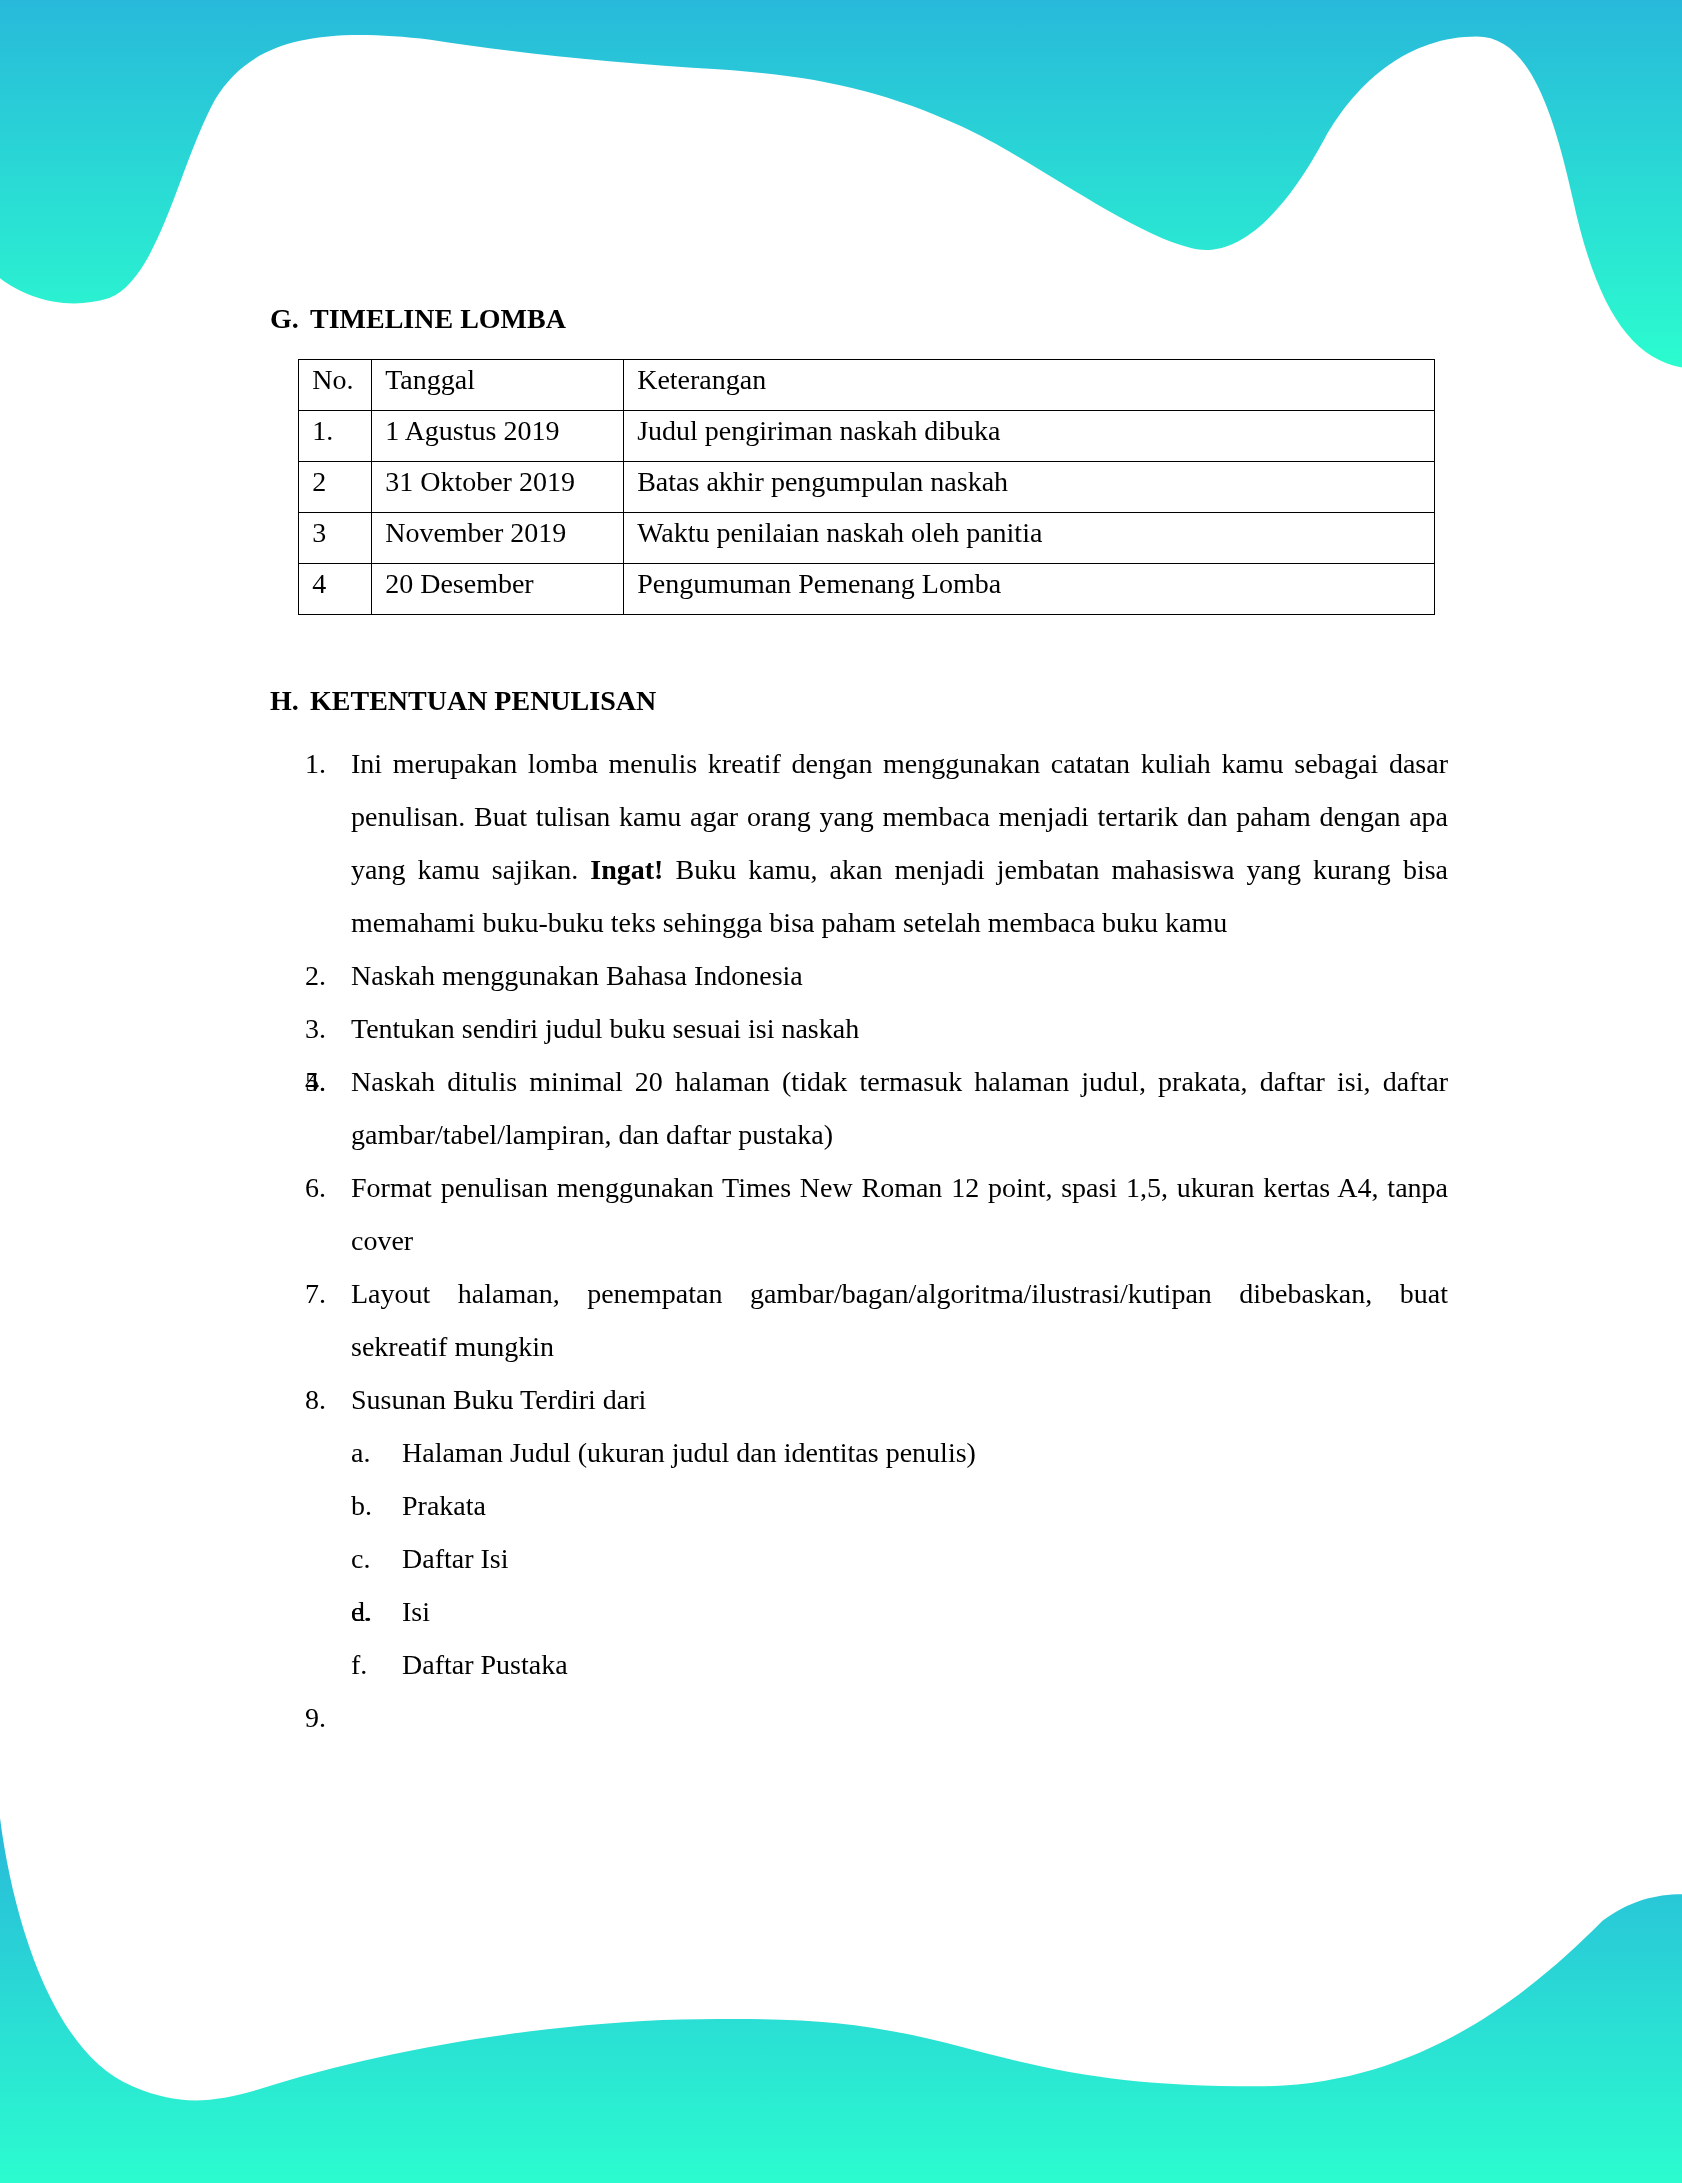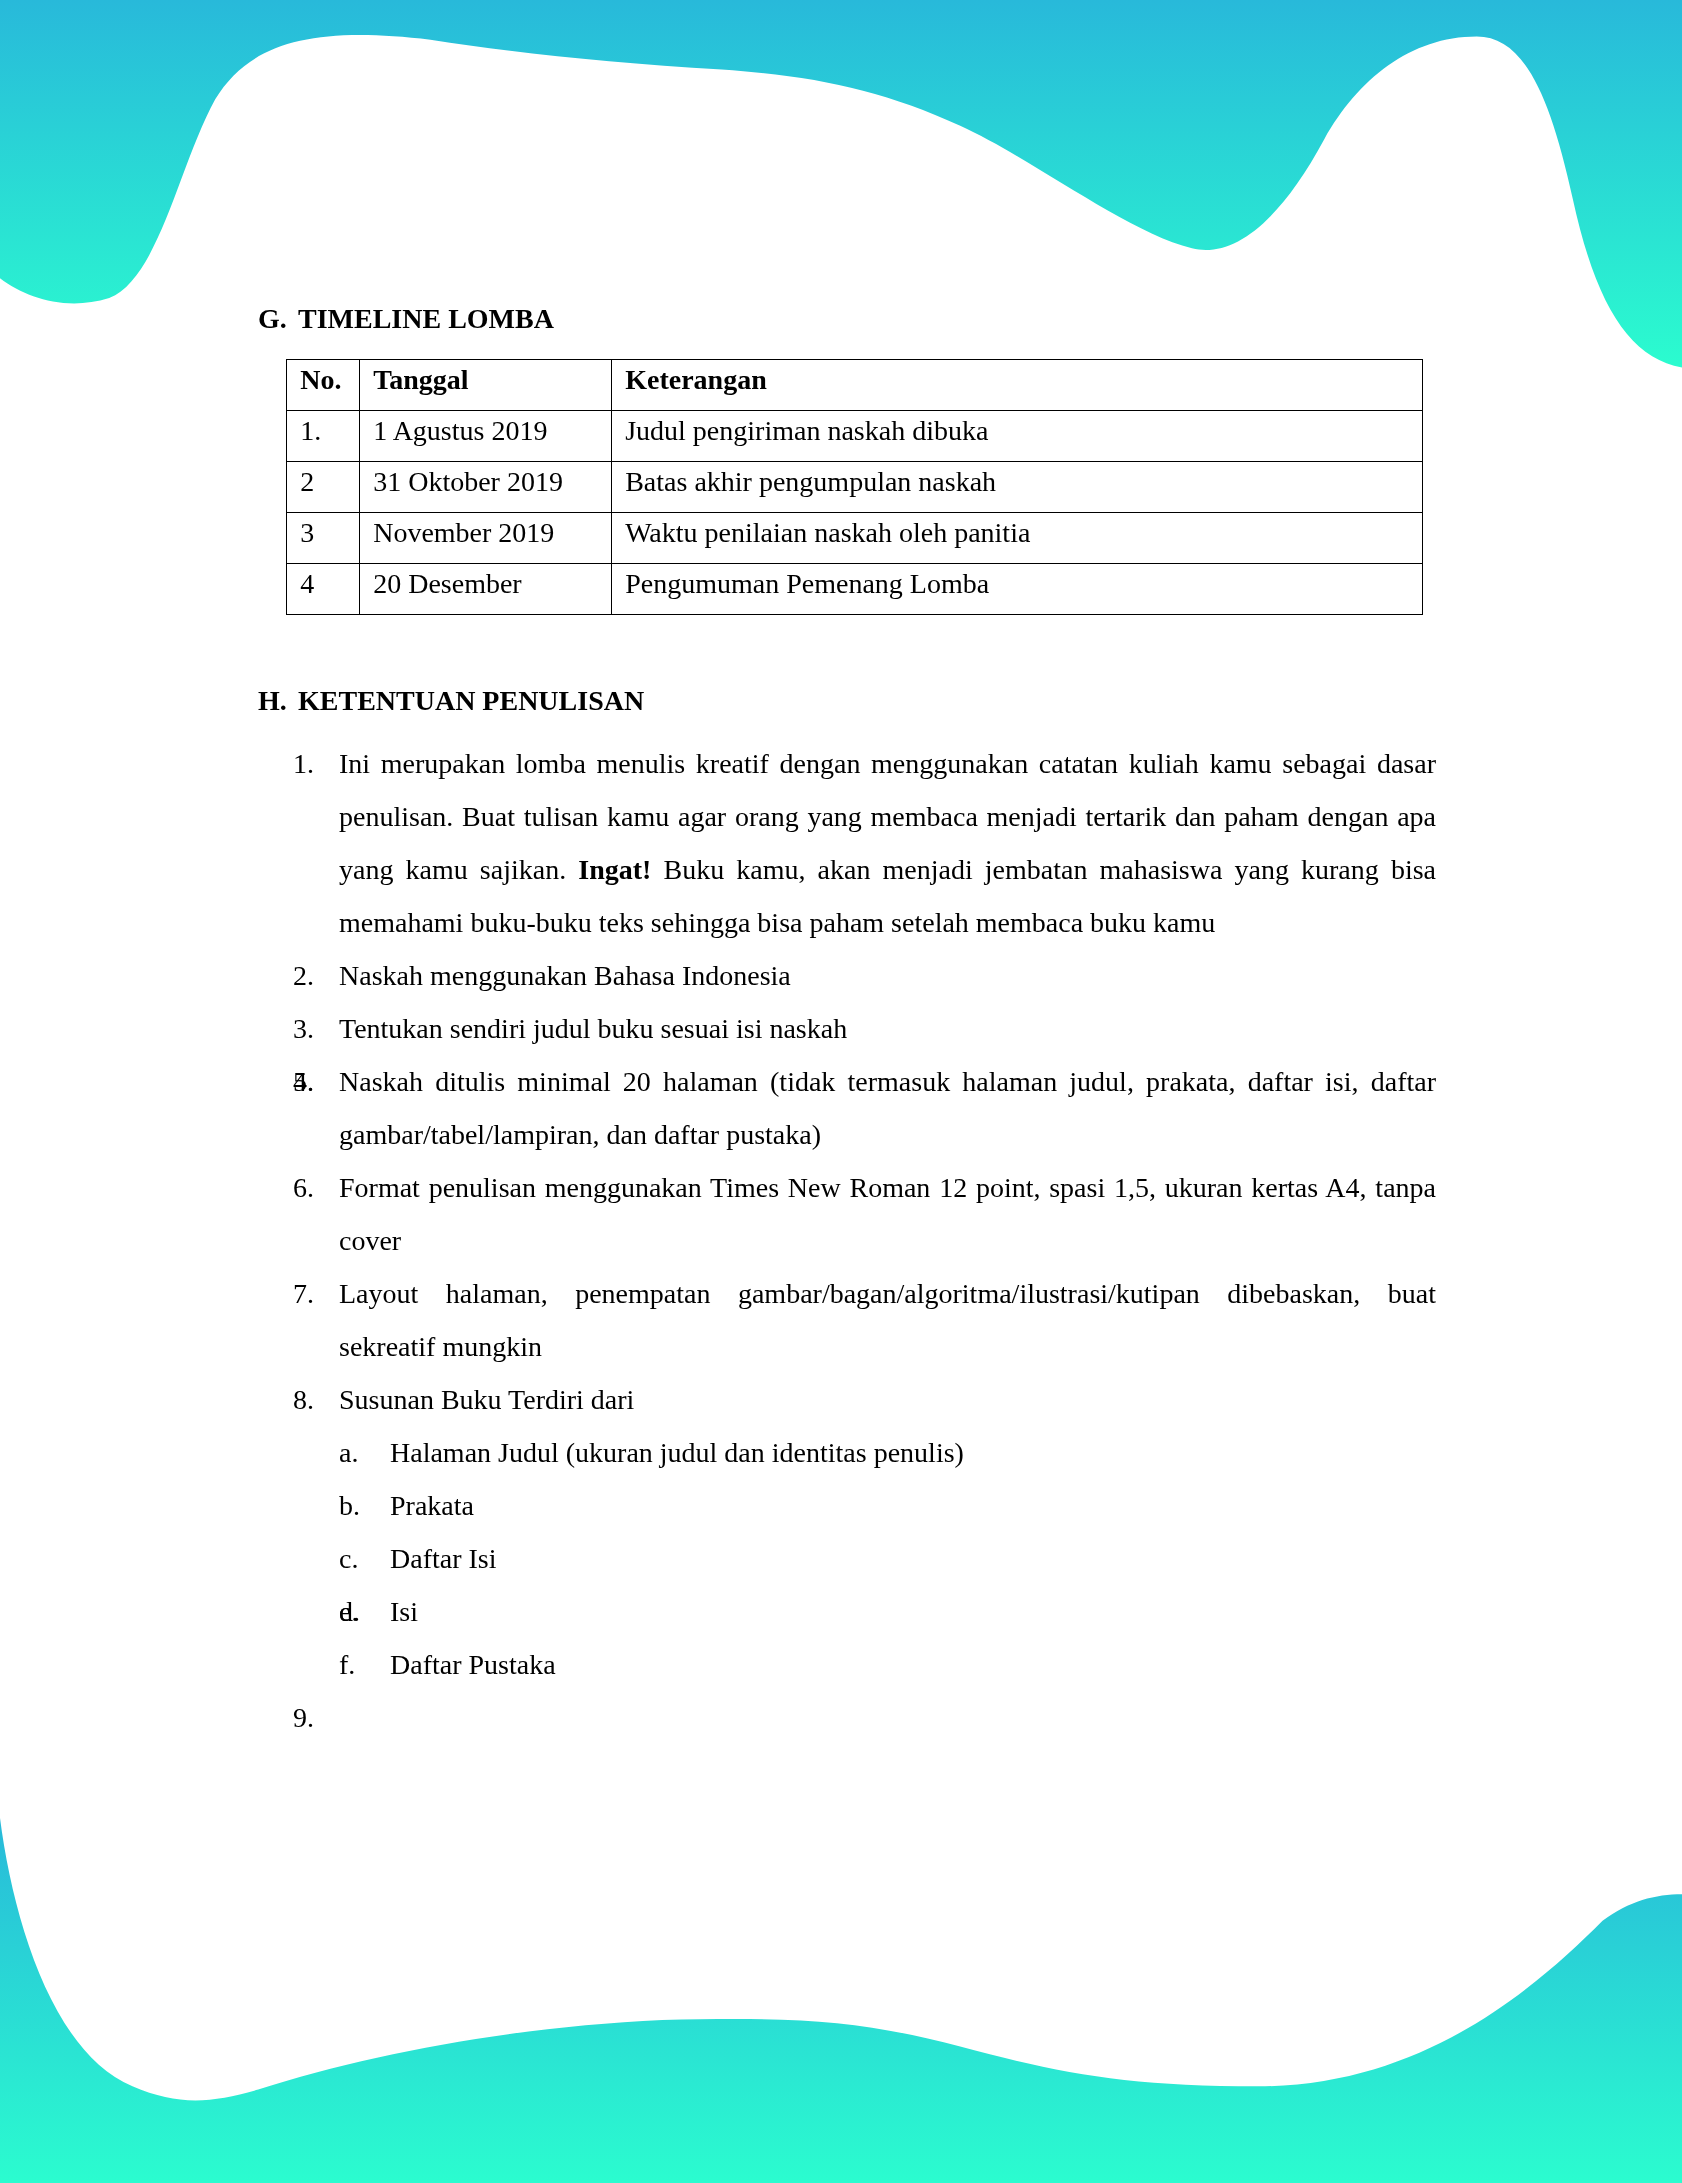--- a/index.html
+++ b/index.html
@@ -3,37 +3,37 @@
 <meta charset="utf-8">
 <style>
   html, body { margin: 0; padding: 0; }
   body {
     width: 1682px; height: 2183px; position: relative; overflow: hidden;
     background: #ffffff;
     font-family: "Liberation Serif", "DejaVu Serif", serif;
     color: #000;
   }
   .bg { position: absolute; left: 0; top: 0; width: 1682px; height: 2183px; z-index: 0; }
-  .page { position: absolute; left: 4px; top: 0; width: 1564px; height: 2183px; z-index: 1; }
+  .page { position: absolute; left: 16px; top: 0; width: 1564px; height: 2183px; z-index: 1; }
 
   .heading {
     position: absolute; font-weight: bold; font-size: 28px; line-height: 33px;
     white-space: nowrap;
   }
   .heading .letter { display: inline-block; width: 40px; }
 
   table.timeline {
     position: absolute; left: 282px; top: 359px; width: 1137px;
     border-collapse: collapse; font-size: 28px;
   }
   table.timeline td, table.timeline th {
     border: 1.7px solid #000; height: 50px; padding: 0 13.2px; vertical-align: top;
     text-align: left; line-height: 40px;
   }
-  table.timeline th { font-weight: bold; margin-left: 15px; }
+  table.timeline th { font-weight: normal; margin-left: 15px; }
   table.timeline col.c1 { width: 73px; }
   table.timeline col.c2 { width: 252px; }
 
   .list { position: absolute; left: 289px; top: 737px; width: 1143px; font-size: 28px; }
   .item { position: relative; padding-left: 46px; line-height: 53px; text-align: justify; }
   .item .num { position: absolute; left: 0; top: 0; }
   .sub { position: relative; padding-left: 97px; line-height: 53px; }
   .sub .let { position: absolute; left: 46px; top: 0; }
   b { font-weight: bold; }
 </style>

